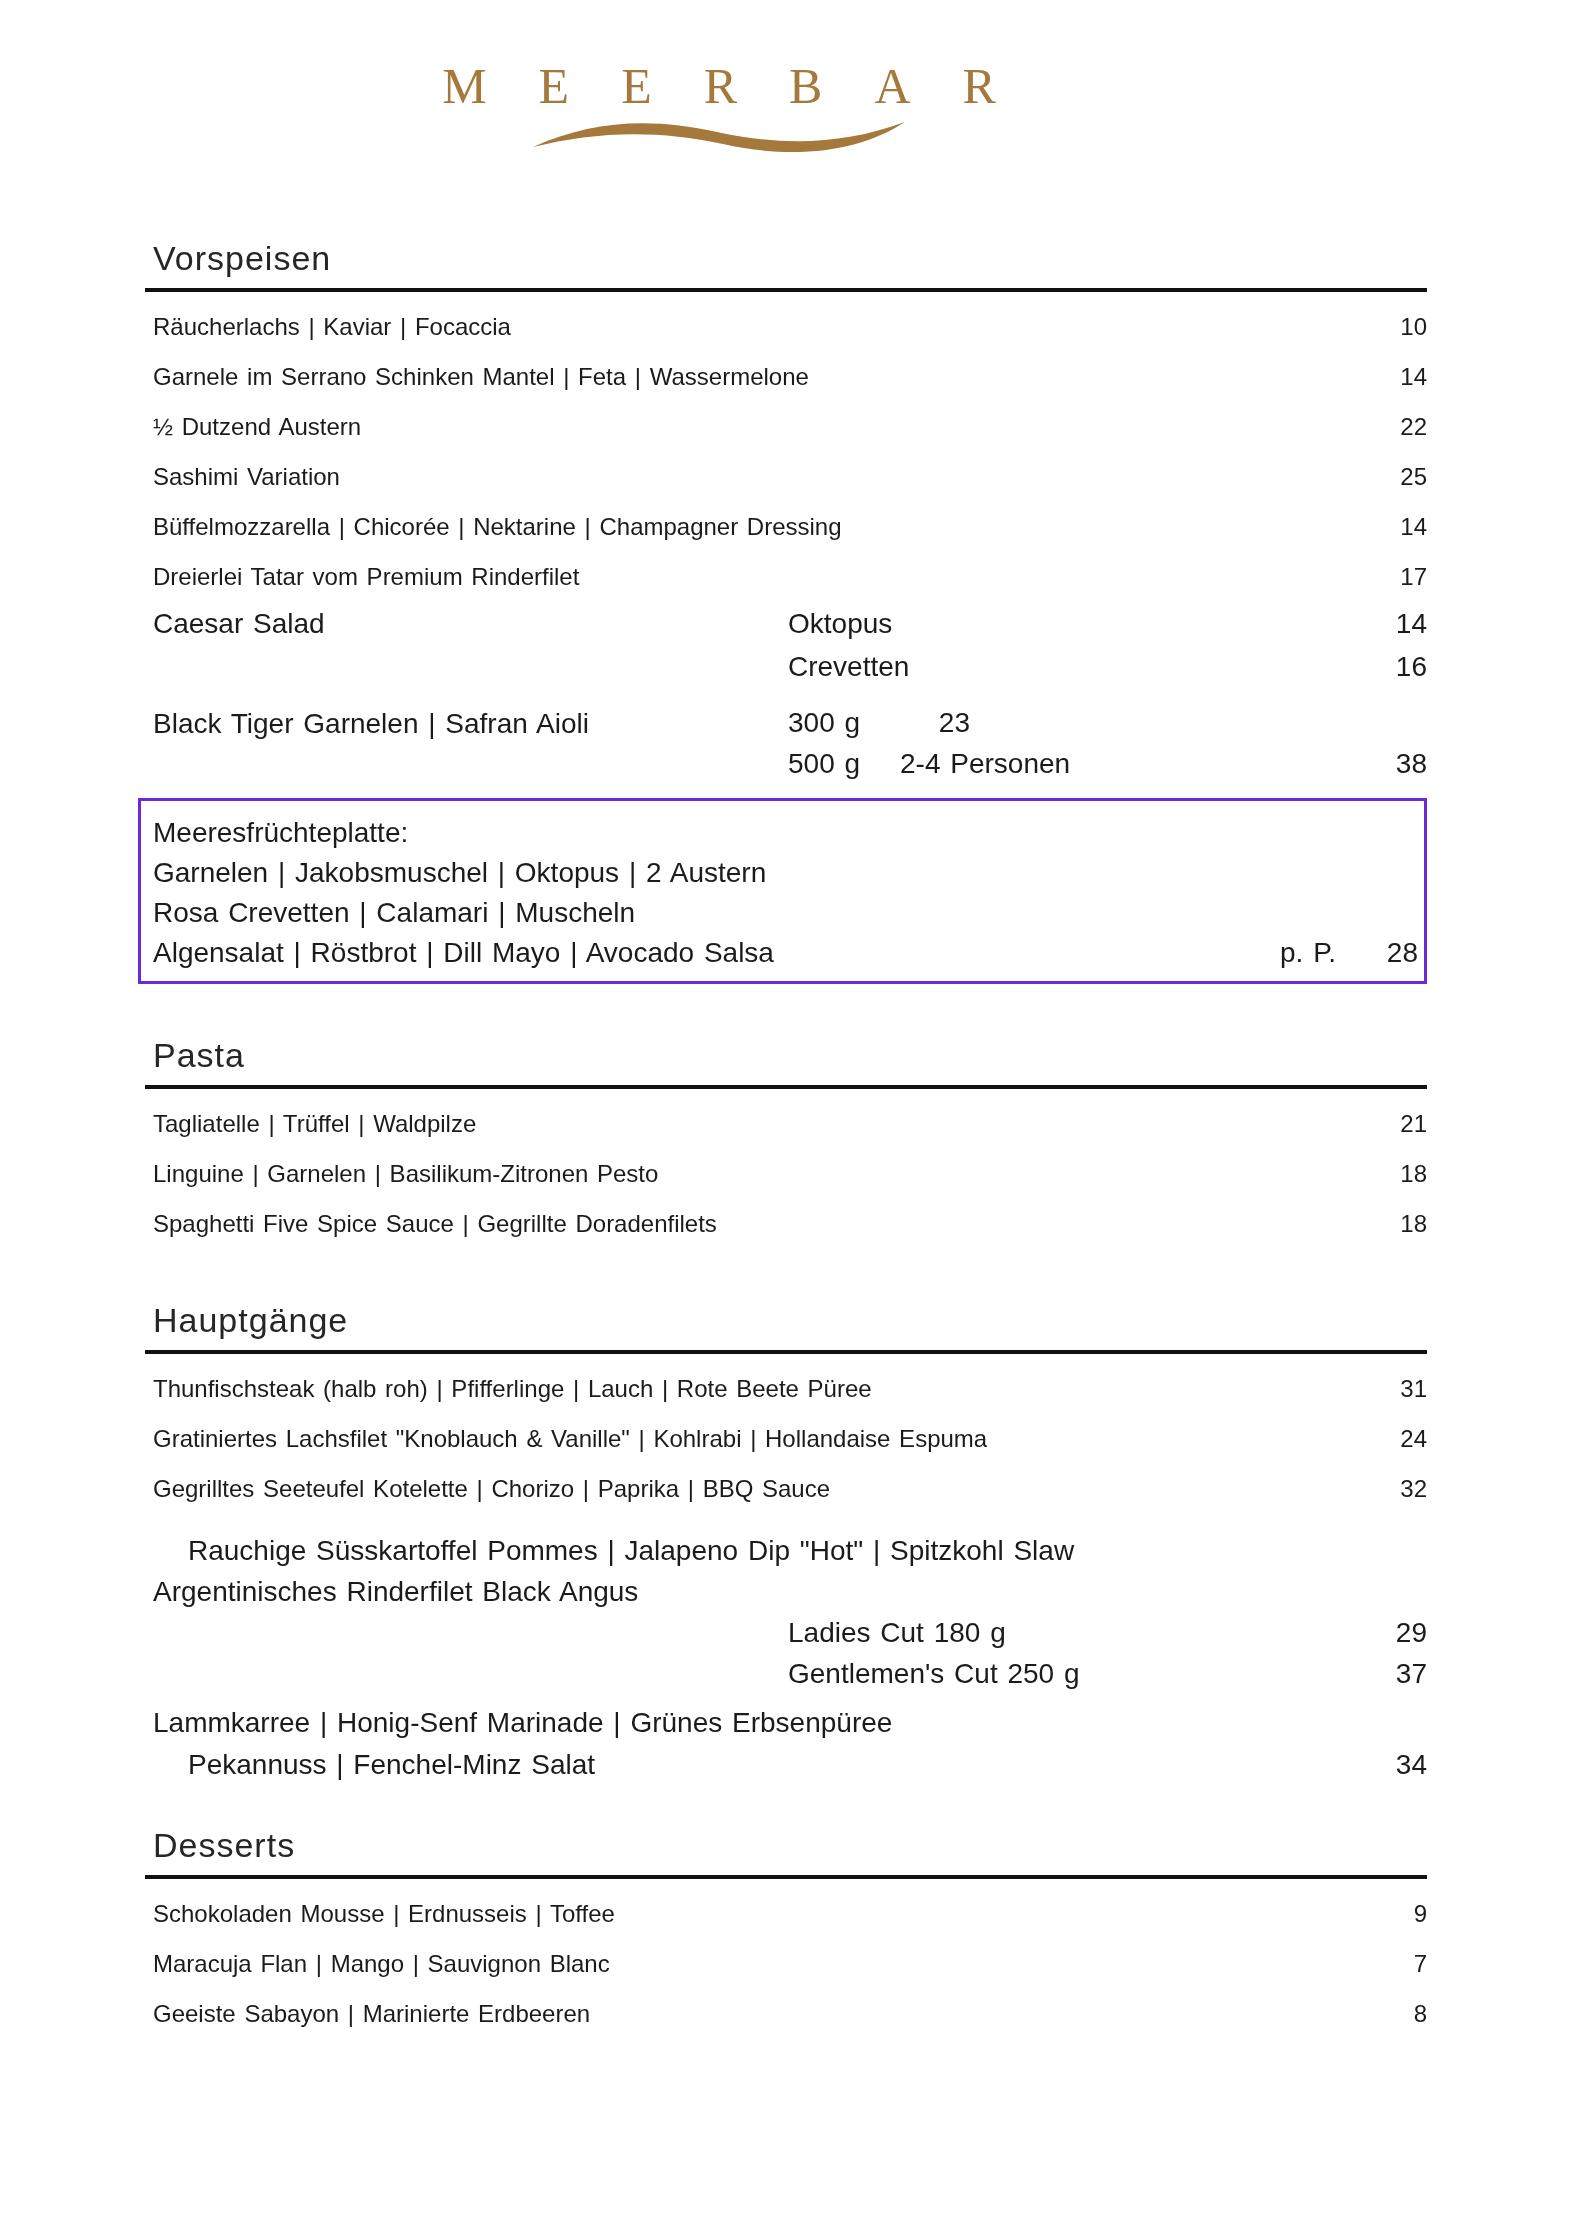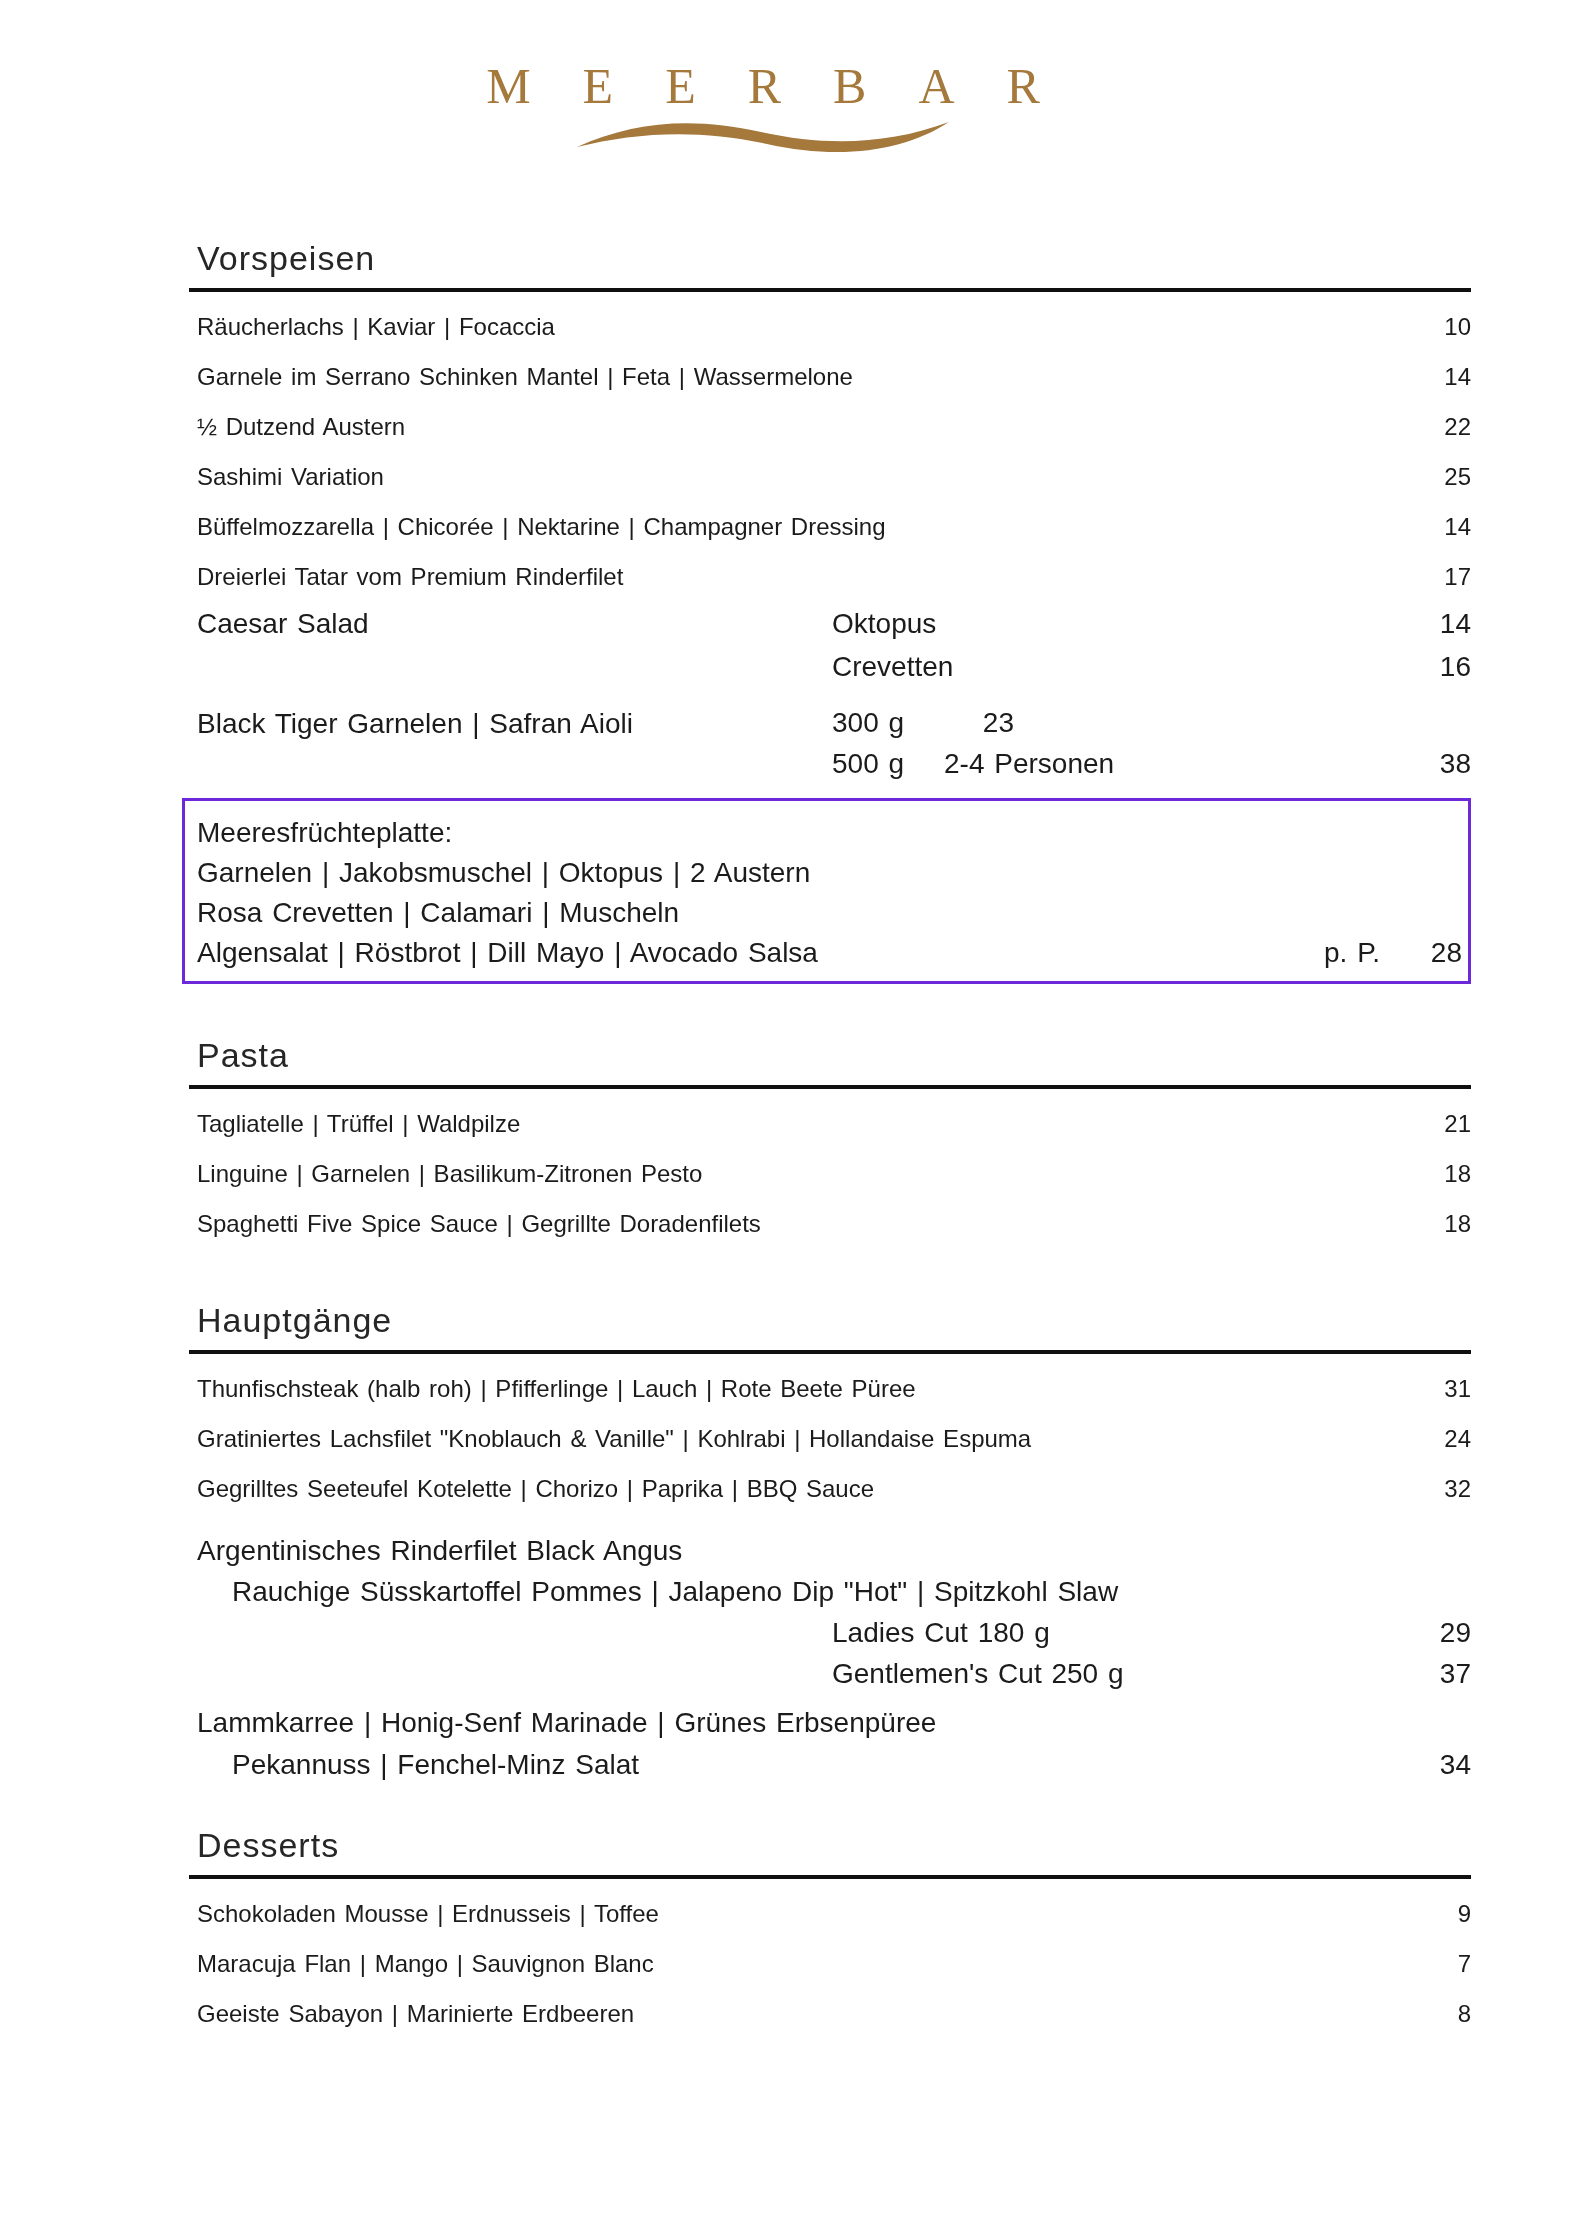--- a/index.html
+++ b/index.html
@@ -3,21 +3,20 @@
 <meta charset="utf-8">
 <style>
   html,body { margin:0; padding:0; background:#ffffff; }
   .page {
     position:relative;
     width:1438px; height:2222px;
     background:#ffffff;
     font-family:"Liberation Sans","DejaVu Sans",sans-serif;
     color:#1b1b1b;
     overflow:hidden;
-    margin-left:44px;
   }
   
   .logo { position:absolute; top:58px; left:0; width:100%; text-align:center; }
   .logo-word {
     font-family:"Liberation Serif","DejaVu Serif",serif;
     font-size:50px; line-height:56px;
     letter-spacing:52px; padding-left:52px;
     color:#a5783c; font-weight:400;
   }
   .logo-wave { margin-top:2px; }
@@ -182,22 +181,22 @@
         <div class="row">
           <span class="nm">Gratiniertes Lachsfilet "Knoblauch &amp; Vanille" | Kohlrabi | Hollandaise Espuma</span>
           <span class="pr">24</span>
         </div>
         <div class="row">
           <span class="nm">Gegrilltes Seeteufel Kotelette | Chorizo | Paprika | BBQ Sauce</span>
           <span class="pr">32</span>
         </div>
 
         <div class="block first">
+          <div class="bline indent">Rauchige Süsskartoffel Pommes | Jalapeno Dip "Hot" | Spitzkohl Slaw</div>
           <div class="bline">Argentinisches Rinderfilet Black Angus</div>
-          <div class="bline indent">Rauchige Süsskartoffel Pommes | Jalapeno Dip "Hot" | Spitzkohl Slaw</div>
           <div class="cutrow">
             <span class="vl">Ladies Cut 180 g</span>
             <span class="pr">29</span>
           </div>
           <div class="cutrow">
             <span class="vl">Gentlemen's Cut 250 g</span>
             <span class="pr">37</span>
           </div>
         </div>
 

